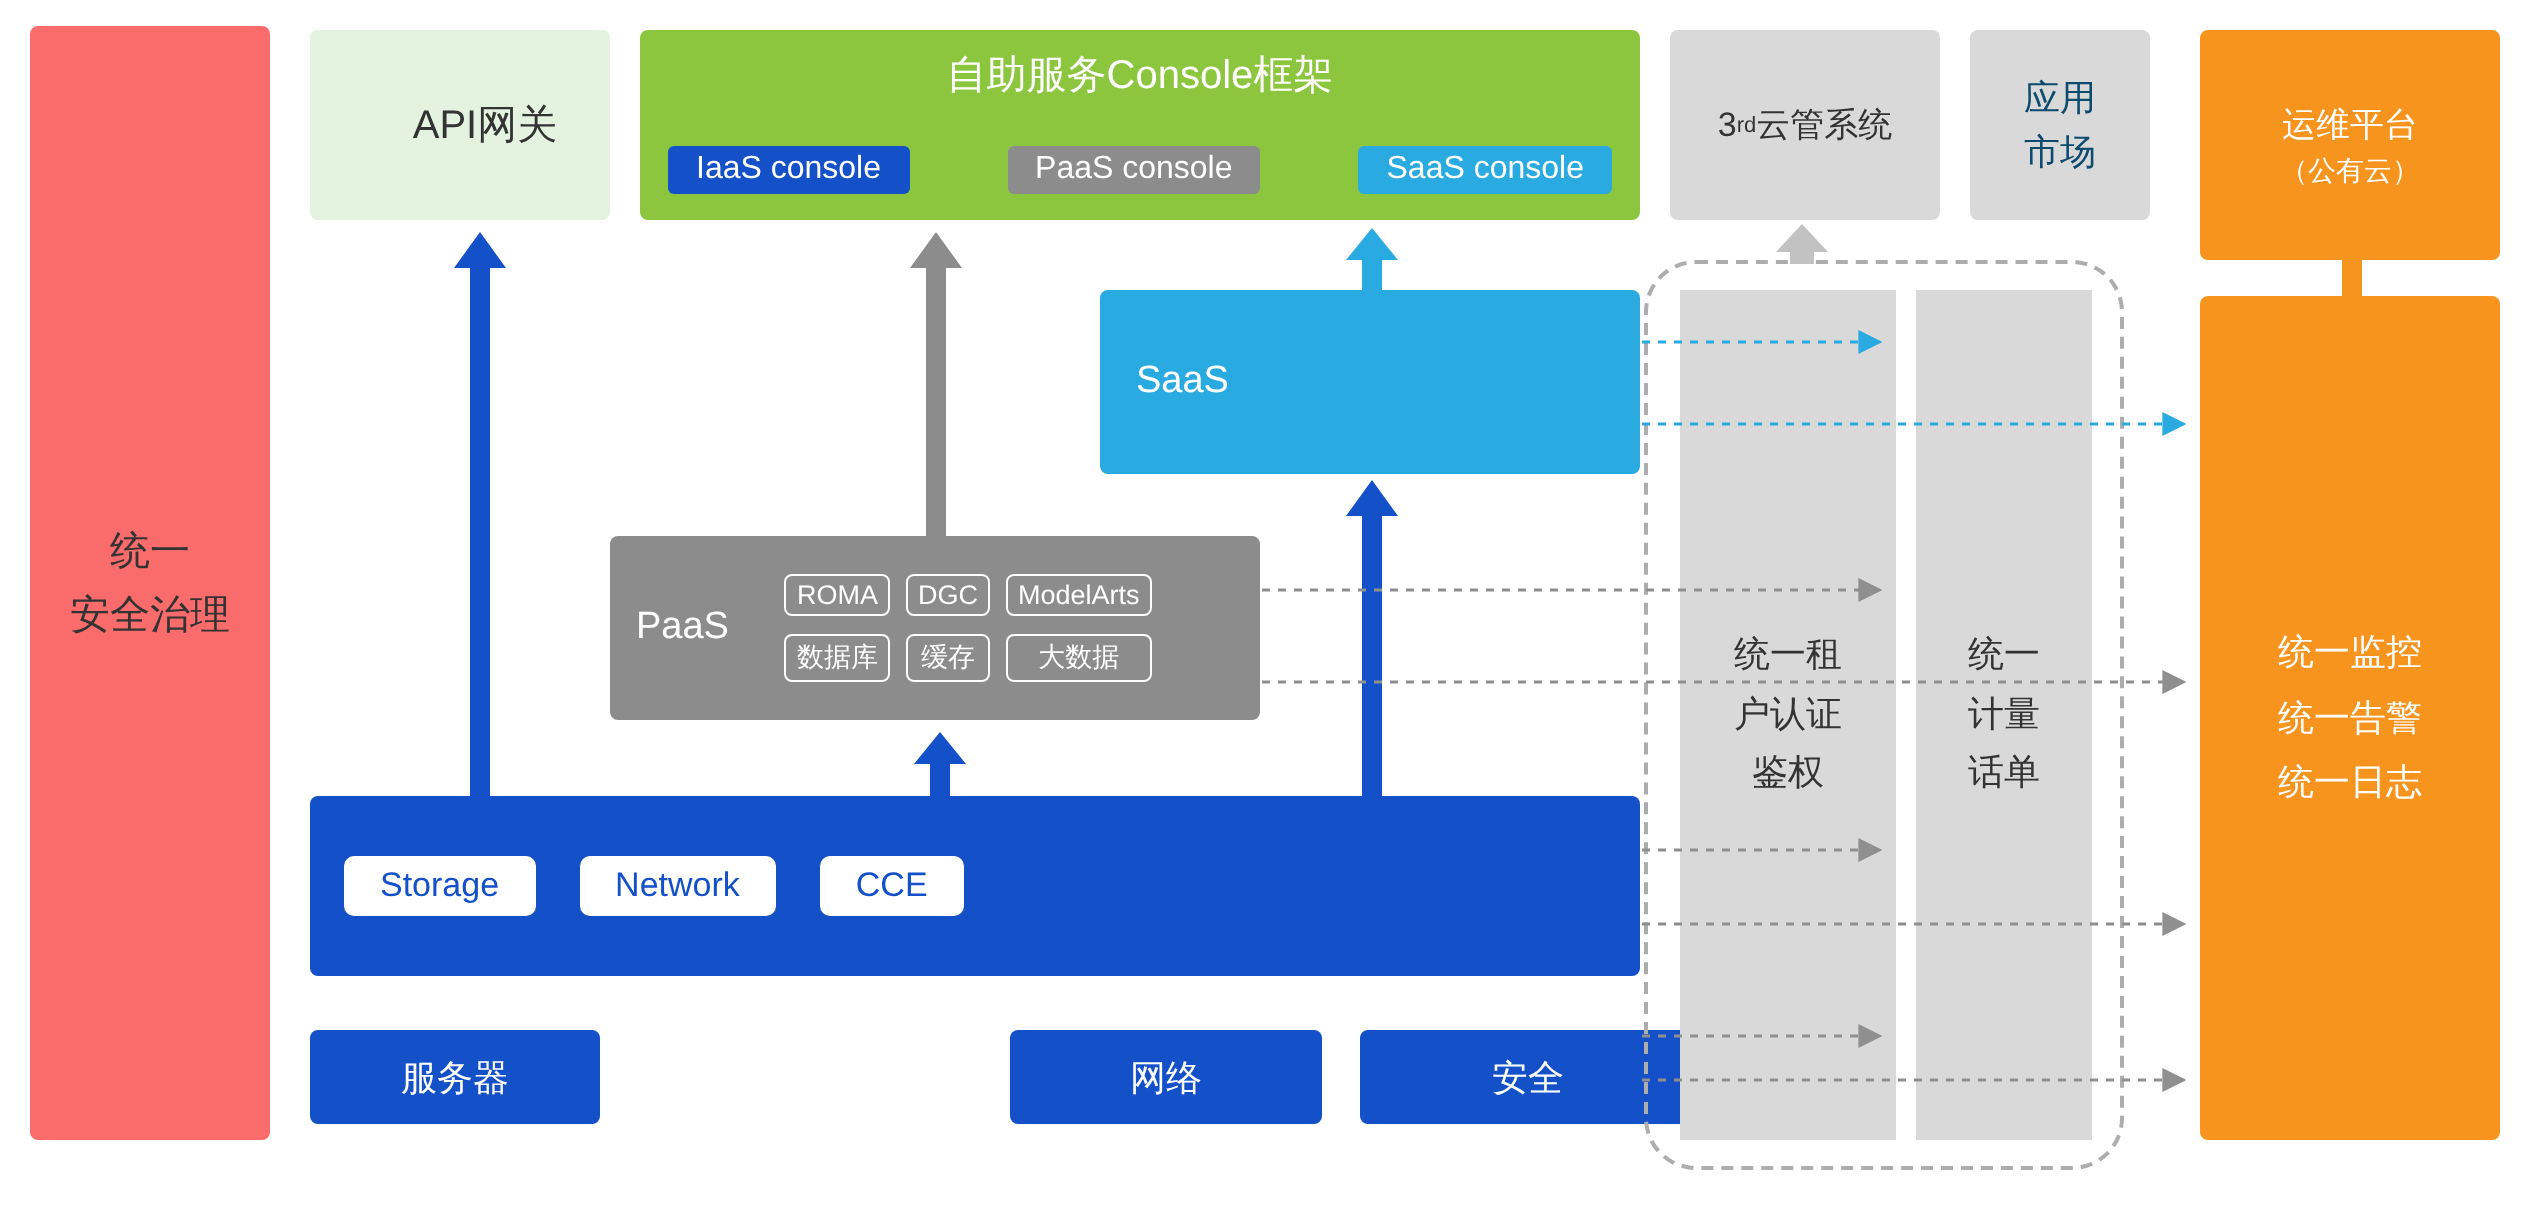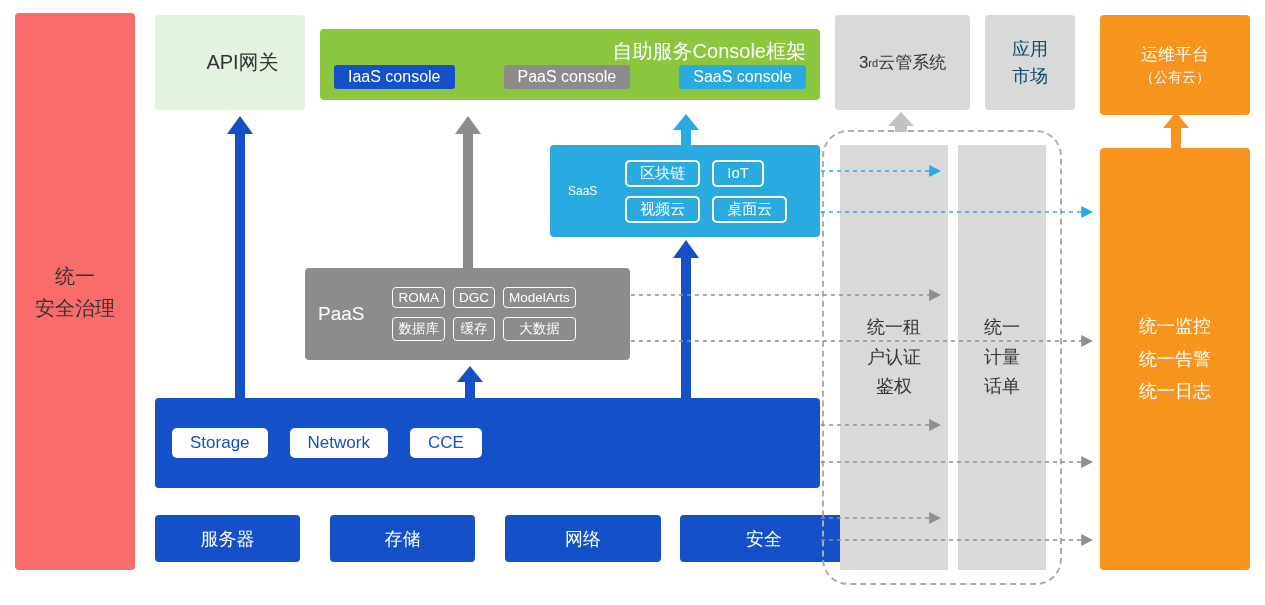--- a/index.html
+++ b/index.html
@@ -7,37 +7,37 @@
   body { font-family:"Liberation Sans","DejaVu Sans",sans-serif; }
   #canvas { position:relative; width:1265px; height:605px; background:#fff; overflow:hidden; }
   .abs { position:absolute; }
   .flexc { display:flex; align-items:center; justify-content:center; }
   .pre { white-space:pre-line; text-align:center; }
 
   #security-bar { left:15px; top:13px; width:120px; height:557px; background:#FA6B6B; border-radius:4px; color:#333; font-size:20px; line-height:1.6; }
 
   #api-gateway { left:155px; top:15px; width:150px; height:95px; background:#E4F2E0; border-radius:4px; color:#333; font-size:20px;padding-left:25px; }
 
-  #console-frame { left:320px; top:29px; width:500px; height:71px; background:#8CC63E; border-radius:4px; display:flex; flex-direction:column; align-items:flex-end; justify-content:space-between; padding:9px 14px 13px 14px; }
+  #console-frame { left:320px; top:15px; width:500px; height:95px; background:#8CC63E; border-radius:4px; display:flex; flex-direction:column; align-items:center; justify-content:space-between; padding:9px 14px 13px 14px; }
   #console-title { color:#fff; font-size:20px; }
   #console-buttons { display:flex; width:100%; justify-content:space-between; }
   .console-btn { color:#fff; font-size:16px; padding:3px 14px; border-radius:3px; }
   .btn-blue { background:#1450C8; }
   .btn-gray { background:#8C8C8C; }
   .btn-cyan { background:#29ABE2; }
 
   #third-party { left:835px; top:15px; width:135px; height:95px; background:#D9D9D9; border-radius:4px; color:#333; font-size:17px; }
   #third-party sup { font-size:11px; }
   #app-market { left:985px; top:15px; width:90px; height:95px; background:#D9D9D9; border-radius:4px; color:#0c4a6e; font-size:18px; line-height:1.5; }
-  #ops-platform { left:1100px; top:15px; width:150px; height:100px; background:#F7941E; border-radius:4px; color:#fff; flex-direction:column; }
+  #ops-platform { left:1100px; top:15px; width:150px; height:115px; background:#F7941E; border-radius:4px; color:#fff; flex-direction:column; }
   #ops-line1 { font-size:17px; }
   #ops-line2 { font-size:14px; margin-top:3px; }
 
   #saas-box { left:550px; top:145px; width:270px; height:92px; background:#29ABE2; border-radius:4px; display:flex; align-items:center; padding-left:18px; }
-  #saas-label { color:#fff; font-size:12px; margin-right:28px; }
+  #saas-label { color:#fff; font-size:19px; margin-right:28px; }
   #saas-chips { display:grid; grid-template-columns:max-content max-content; gap:9px 12px; justify-items:start; }
   .chip-outline { border:2px solid #fff; border-radius:5px; color:#fff; font-size:15px; padding:2px 13px; text-align:center; }
 
   #paas-box { left:305px; top:268px; width:325px; height:92px; background:#8C8C8C; border-radius:4px; display:flex; align-items:center; padding-left:13px; }
   #paas-label { color:#fff; font-size:19px; margin-right:28px; }
   #paas-chips { display:grid; grid-template-columns:max-content max-content max-content; gap:9px 8px; justify-items:stretch; }
   .chip-outline-sm { border:1.5px solid #fff; border-radius:4px; color:#fff; font-size:13.5px; padding:2px 5px; text-align:center; }
 
   #infra-box { left:155px; top:398px; width:665px; height:90px; background:#1450C8; border-radius:4px; display:flex; align-items:center; padding-left:17px; }
   #infra-label { color:#fff; font-size:18px; margin-right:16px; }
@@ -86,26 +86,20 @@
   <div id="app-market" class="abs flexc pre">应用
 市场</div>
 
   <div id="ops-platform" class="abs flexc">
     <div id="ops-line1">运维平台</div>
     <div id="ops-line2">（公有云）</div>
   </div>
 
   <div id="saas-box" class="abs">
     <div id="saas-label">SaaS</div>
-    <div id="saas-chips">
-      <div class="chip-outline">区块链</div>
-      <div class="chip-outline">IoT</div>
-      <div class="chip-outline">视频云</div>
-      <div class="chip-outline">桌面云</div>
-    </div>
   </div>
 
   <div id="paas-box" class="abs">
     <div id="paas-label">PaaS</div>
     <div id="paas-chips">
       <div class="chip-outline-sm">ROMA</div>
       <div class="chip-outline-sm">DGC</div>
       <div class="chip-outline-sm">ModelArts</div>
       <div class="chip-outline-sm">数据库</div>
       <div class="chip-outline-sm">缓存</div>
@@ -115,21 +109,20 @@
 
   <div id="infra-box" class="abs">
     <div id="infra-chips">
       <div class="chip-solid">Storage</div>
       <div class="chip-solid">Network</div>
       <div class="chip-solid">CCE</div>
     </div>
   </div>
 
   <div id="bb-server" class="abs flexc bottom-box">服务器</div>
-  <div id="bb-storage" class="abs flexc bottom-box">存储</div>
   <div id="bb-network" class="abs flexc bottom-box">网络</div>
   <div id="bb-security" class="abs flexc bottom-box">安全</div>
 
   <div id="dashed-container" class="abs"></div>
   <div id="auth-bar" class="abs flexc pre vbar">统一租
 户认证
 鉴权</div>
   <div id="meter-bar" class="abs flexc pre vbar">统一
 计量
 话单</div>

